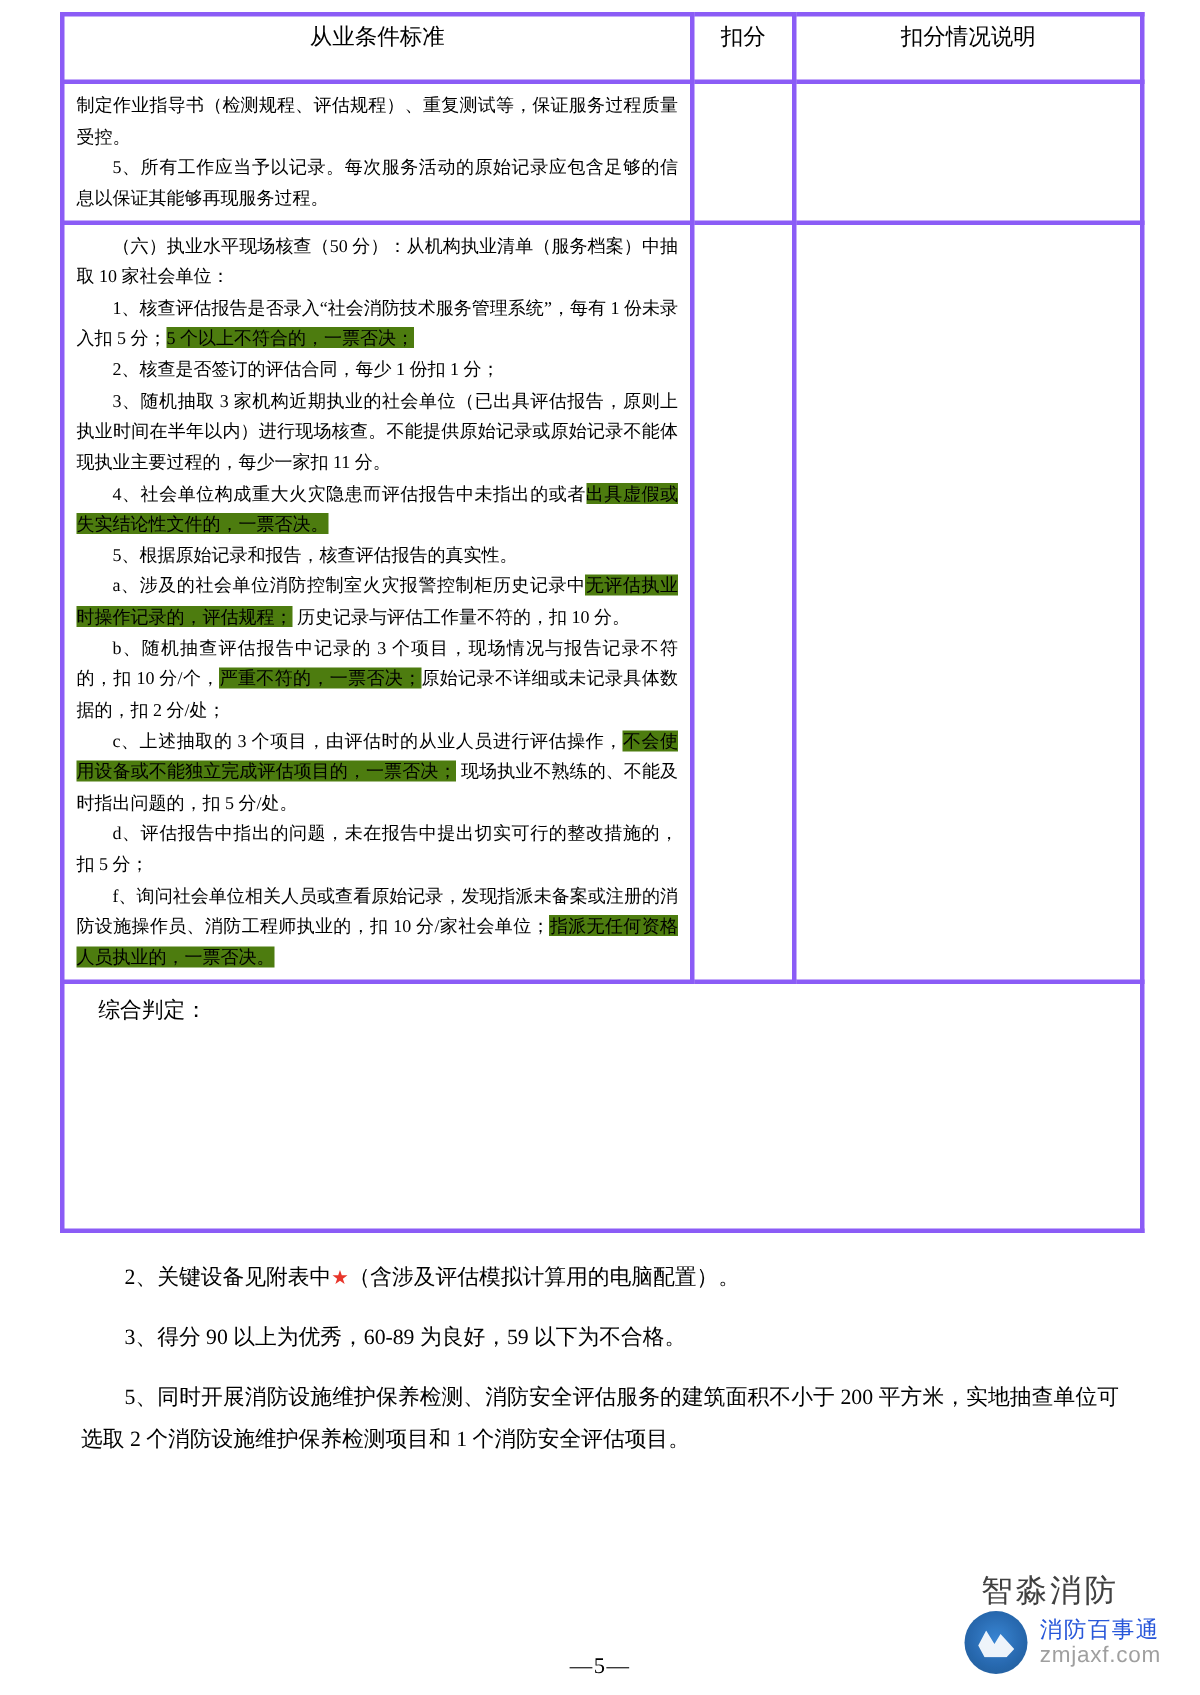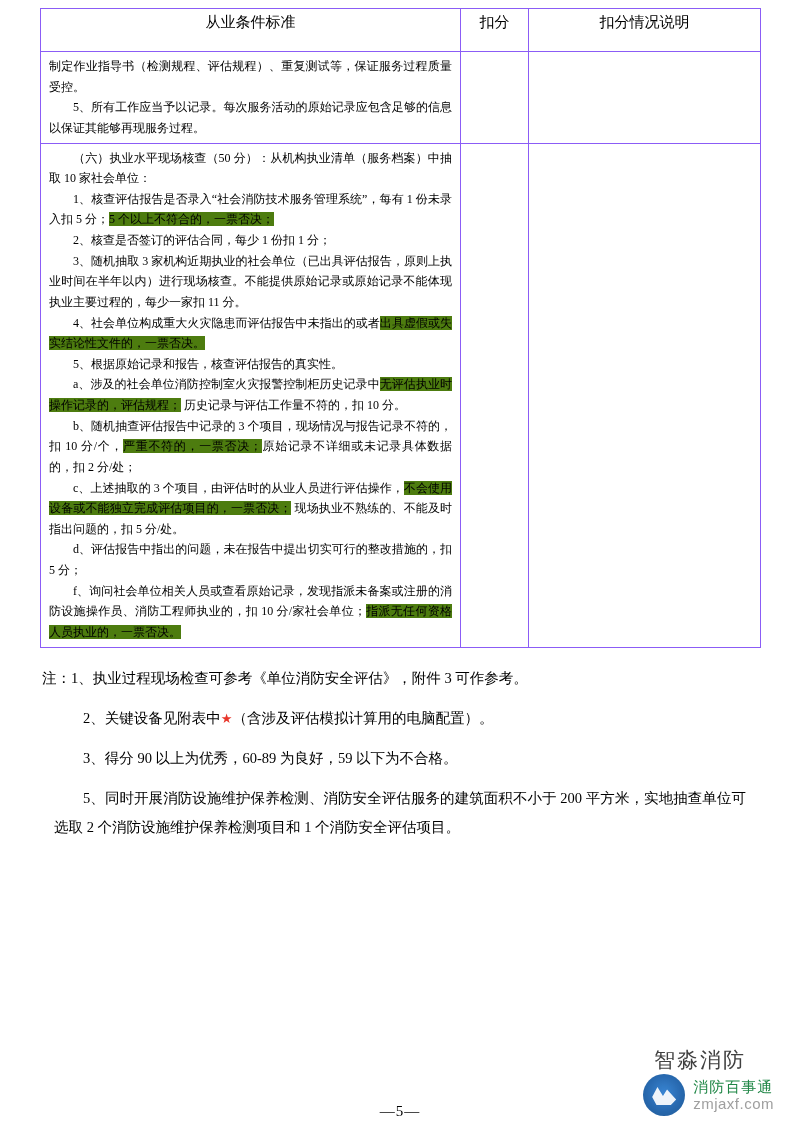--- a/index.html
+++ b/index.html
@@ -22,21 +22,21 @@
     box-sizing: border-box;
     padding: 0;
   }
   table.main {
     border-collapse: collapse;
     width: 720px;
     margin: 8px 0 0 40px;
     table-layout: fixed;
   }
   table.main td, table.main th {
-    border: 1px solid #8b5cf6;
+    border: 3px solid #8b5cf6;
     vertical-align: top;
     padding: 4px 8px;
     font-weight: normal;
   }
   .col-a { width: 420px; }
   .col-b { width: 68px; }
   .col-c { width: 232px; }
 
   .hdr td {
     text-align: center;
@@ -124,21 +124,21 @@
     opacity: 0.92;
   }
   .wm-text {
     display: flex;
     flex-direction: column;
     line-height: 1.15;
     font-family: "Liberation Sans", sans-serif;
   }
   .wm-line1 {
     font-size: 15px;
-    color: #15803d;
+    color: #1d4ed8;
     letter-spacing: 1px;
   }
   .wm-line2 {
     font-size: 15px;
     color: #9a9a9a;
     letter-spacing: 0.5px;
   }
   .wm-ghost {
     position: absolute;
     right: 54px;
@@ -188,25 +188,29 @@
               <p class="p-ind"><span>a、涉及的社会单位消防控制室火灾报警控制柜历史记录中</span><span class="hl">无评估执业时操作记录的，评估规程；</span><span> 历史记录与评估工作量不符的，扣 10 分。</span></p>
               <p class="p-ind"><span>b、随机抽查评估报告中记录的 3 个项目，现场情况与报告记录不符的，扣 10 分/个，</span><span class="hl">严重不符的，一票否决；</span><span>原始记录不详细或未记录具体数据的，扣 2 分/处；</span></p>
               <p class="p-ind"><span>c、上述抽取的 3 个项目，由评估时的从业人员进行评估操作，</span><span class="hl">不会使用设备或不能独立完成评估项目的，一票否决；</span><span> 现场执业不熟练的、不能及时指出问题的，扣 5 分/处。</span></p>
               <p class="p-ind"><span>d、评估报告中指出的问题，未在报告中提出切实可行的整改措施的，扣 5 分；</span></p>
               <p class="p-ind"><span>f、询问社会单位相关人员或查看原始记录，发现指派未备案或注册的消防设施操作员、消防工程师执业的，扣 10 分/家社会单位；</span><span class="hl">指派无任何资格人员执业的，一票否决。</span></p>
             </div>
         </td>
         <td></td>
         <td></td>
       </tr>
+      <tr>
+        <td class="summary-cell" colspan="3">
+          <div class="summary-label">综合判定：</div>
+        </td>
+      </tr>
     </tbody>
   </table>
 
   <div class="notes">
-    <p class="n0" id="note0">注：1、执业过程现场检查可参考《单位消防安全评估》，附件 3 可作参考。</p>
     <p class="n" id="note1">2、关键设备见附表中<span class="star">★</span><span>（含涉及评估模拟计算用的电脑配置）。</span></p>
     <p class="n" id="note2">3、得分 90 以上为优秀，60-89 为良好，59 以下为不合格。</p>
     <p class="n" id="note4">5、同时开展消防设施维护保养检测、消防安全评估服务的建筑面积不小于 200 平方米，实地抽查单位可选取 2 个消防设施维护保养检测项目和 1 个消防安全评估项目。</p>
   </div>
 
   <div class="wm-ghost">智淼消防</div>
 
   <div class="pagenum">—5—</div>
 
   <div class="wm">

